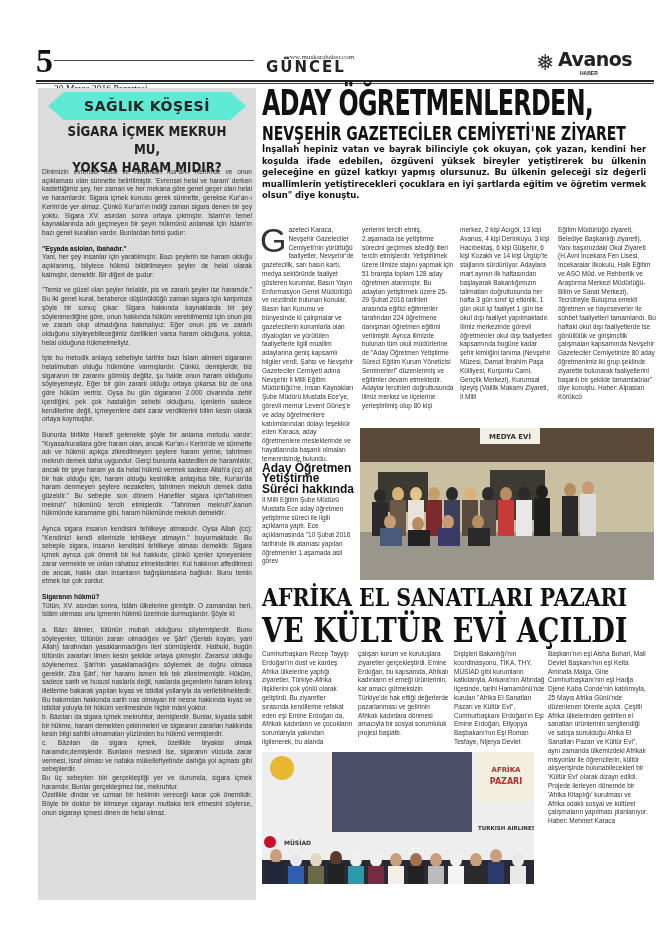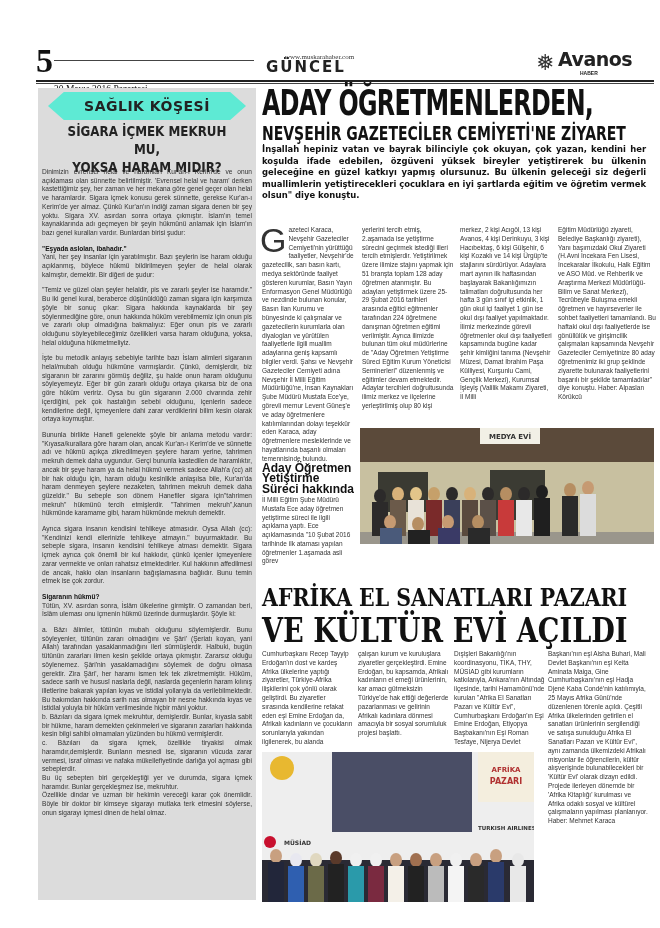--- a/index.html
+++ b/index.html
@@ -29,28 +29,28 @@
   .lbody b{color:#111;}
 
   
   .h1{left:262px;top:84px;width:392px;font-family:"DejaVu Sans",sans-serif;font-weight:bold;font-size:36px;line-height:38px;letter-spacing:-1px;color:#111;transform:scaleX(0.66);transform-origin:left;white-space:nowrap;}
   .h2{left:262px;top:122px;width:392px;font-family:"DejaVu Sans",sans-serif;font-weight:bold;font-size:20px;line-height:22px;color:#111;transform:scaleX(0.7);transform-origin:left;white-space:nowrap;}
   .lead{left:262px;top:144px;width:392px;font-family:"DejaVu Sans",sans-serif;font-weight:bold;font-size:8.6px;line-height:11.5px;color:#111;text-align:justify;transform:scaleX(0.98);transform-origin:left;}
   .cols{left:262px;top:226px;width:394px;height:360px;}
   .col{position:absolute;top:0;width:92px;font-size:6.5px;line-height:8.8px;color:#333;}
   .col b{color:#111;font-size:12px;line-height:9px;}
   .drop{float:left;font-size:34px;line-height:28px;font-weight:normal;color:#333;margin:0 2px 0 -2px;font-family:"Liberation Sans",sans-serif;}
-  .photo1{left:360px;top:428px;width:294px;height:116px;overflow:hidden;background:#f97316;}
+  .photo1{left:360px;top:428px;width:294px;height:152px;overflow:hidden;background:#f97316;}
 
   
   .h3{left:262px;top:584px;width:394px;font-family:"DejaVu Serif",serif;font-weight:bold;font-size:25px;line-height:28px;color:#111;white-space:nowrap;transform:scaleX(0.82);transform-origin:left;}
   .h4{left:262px;top:612px;width:394px;font-family:"DejaVu Serif",serif;font-weight:bold;font-size:34px;line-height:36px;color:#111;white-space:nowrap;transform:scaleX(0.8);transform-origin:left;}
   .cols2{left:262px;top:650px;width:394px;height:260px;}
   .col2{position:absolute;top:0;width:92px;font-size:6.5px;line-height:8.8px;color:#333;}
-  .photo2{left:262px;top:752px;width:272px;height:150px;overflow:hidden;background:#ececec;}
+  .photo2{left:262px;top:752px;width:272px;height:132px;overflow:hidden;background:#ececec;}
 </style>
 </head>
 <body>
 
 <div id="masthead" class="abs">
   <div class="pnum">5</div>
   <div class="topline"></div>
   <div class="pdate">30 Mayıs 2016 Pazartesi</div>
   <div class="url">www.muskarahaber.com</div>
   <div class="guncel">GÜNCEL</div>

